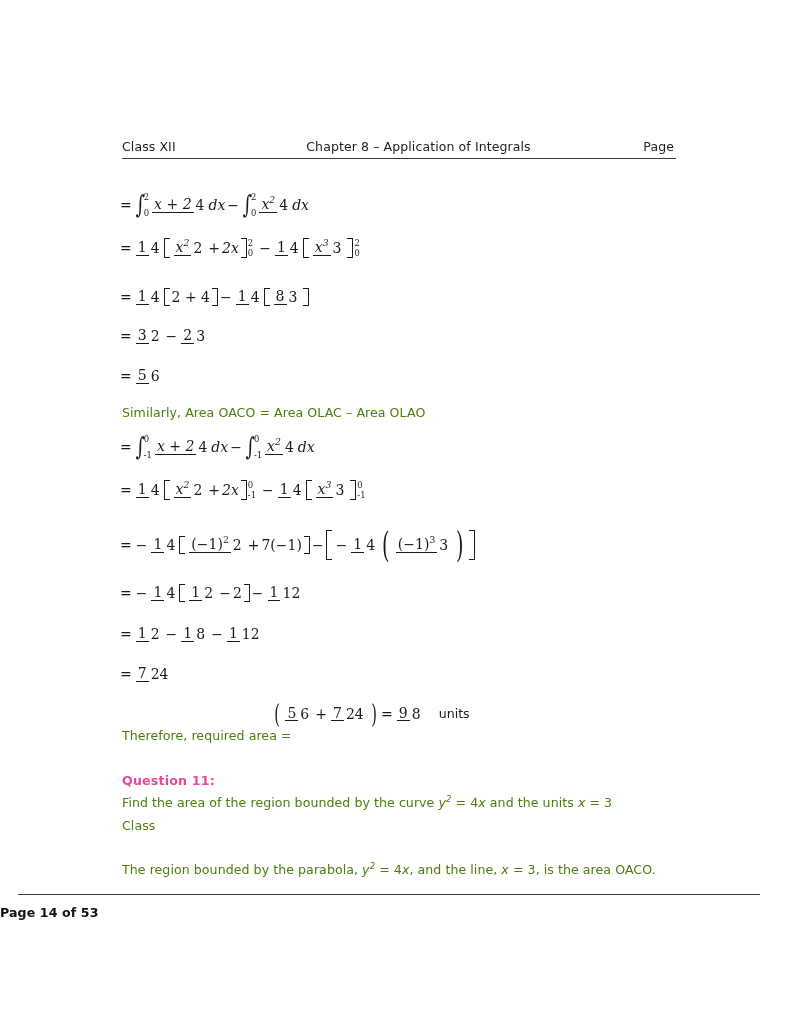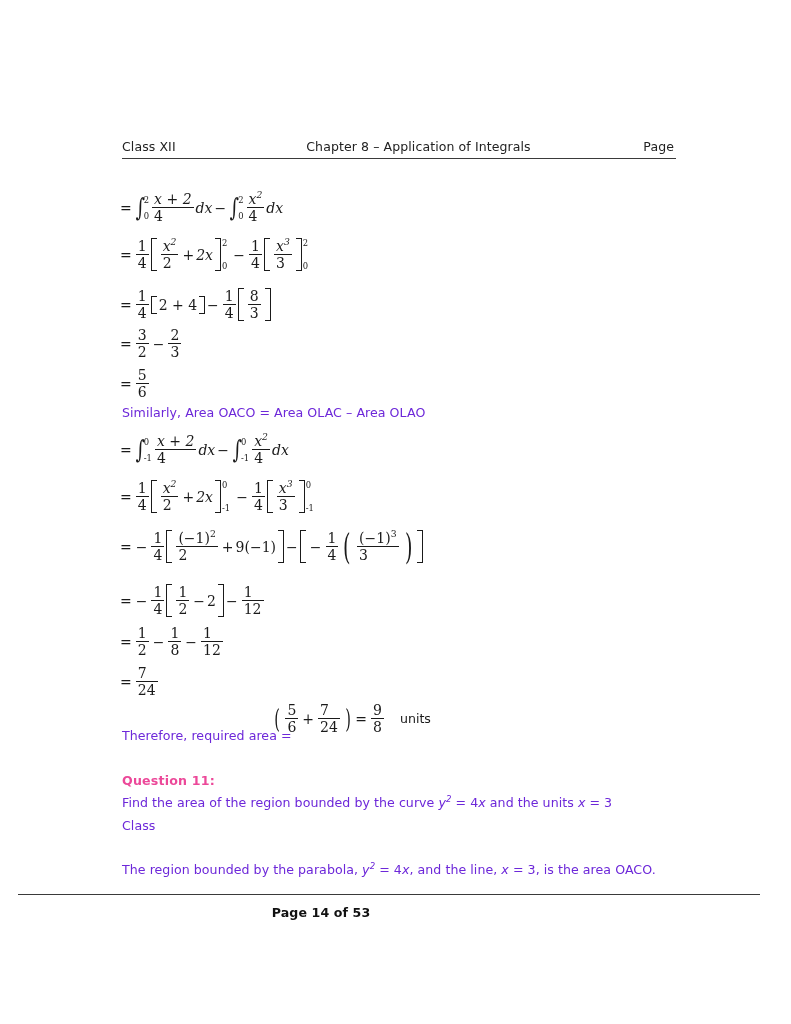--- a/index.html
+++ b/index.html
@@ -45,21 +45,21 @@
     top: 158px;
     width: 554px;
     height: 1px;
     background: #3a3a3a;
   }
 
   
   .textline {
     position: absolute;
     font-size: 12.6px;
-    color: #6d28d9;
+    color: #4d7c0f;
     white-space: nowrap;
     letter-spacing: 0.05px;
   }
   .qlabel {
     position: absolute;
     font-size: 12.6px;
     font-weight: bold;
     color: #ec4899;
     letter-spacing: 0.2px;
     white-space: nowrap;
@@ -81,21 +81,21 @@
     white-space: nowrap;
     display: flex;
     align-items: center;
   }
   .eq .it { font-style: italic; }
   .eq .op { margin: 0 2px; }
 
   
   .frac {
     display: inline-flex;
-    flex-direction: column;
+    flex-direction: row;
     vertical-align: middle;
     margin: 0 2px;
     line-height: 1.04;
   }
   .frac > .num {
     padding: 0 2px 0px 2px;
     border-bottom: 1px solid #1a1a1a;
   }
   .frac > .den { padding: 1px 2px 0 2px; }
 
@@ -191,21 +191,21 @@
     top: 894px;
     width: 742px;
     height: 1px;
     background: #3a3a3a;
   }
   .footer-text {
     position: absolute;
     left: 0;
     top: 905px;
     width: 642px;
-    text-align: center;
+    text-align: left;
     font-size: 12.6px;
     font-weight: bold;
     color: #111111;
     letter-spacing: 0.1px;
   }
 </style>
 </head>
 <body>
 
 <div class="page">
@@ -422,21 +422,21 @@
       <span class="den">4</span>
     </span>
     <span class="brk">
       <span class="bl"></span>
       <span class="inner">
         <span class="frac">
           <span class="num"><span>(−1)</span><span class="sup">2</span></span>
           <span class="den">2</span>
         </span>
         <span class="op">+</span>
-        <span>9(−1)</span>
+        <span>7(−1)</span>
       </span>
       <span class="br"></span>
     </span>
     <span class="op">−</span>
     <span class="brk">
       <span class="bl"></span>
       <span class="inner">
         <span class="op">−</span>
         <span class="frac">
           <span class="num">1</span>

